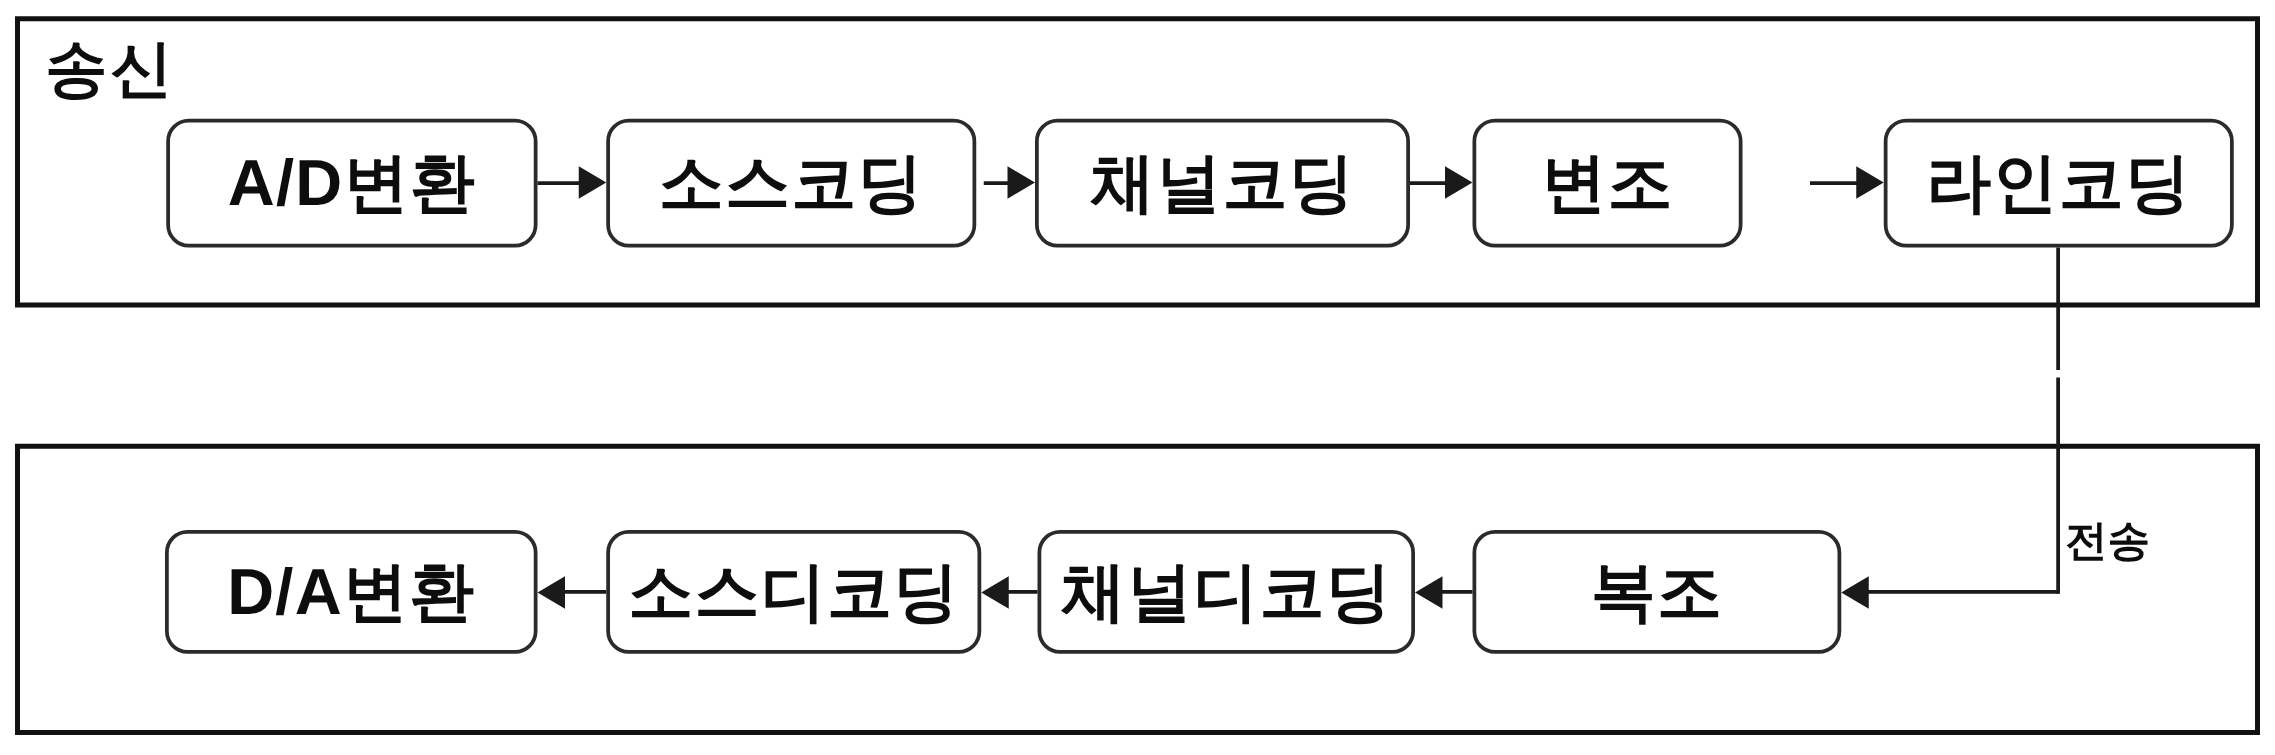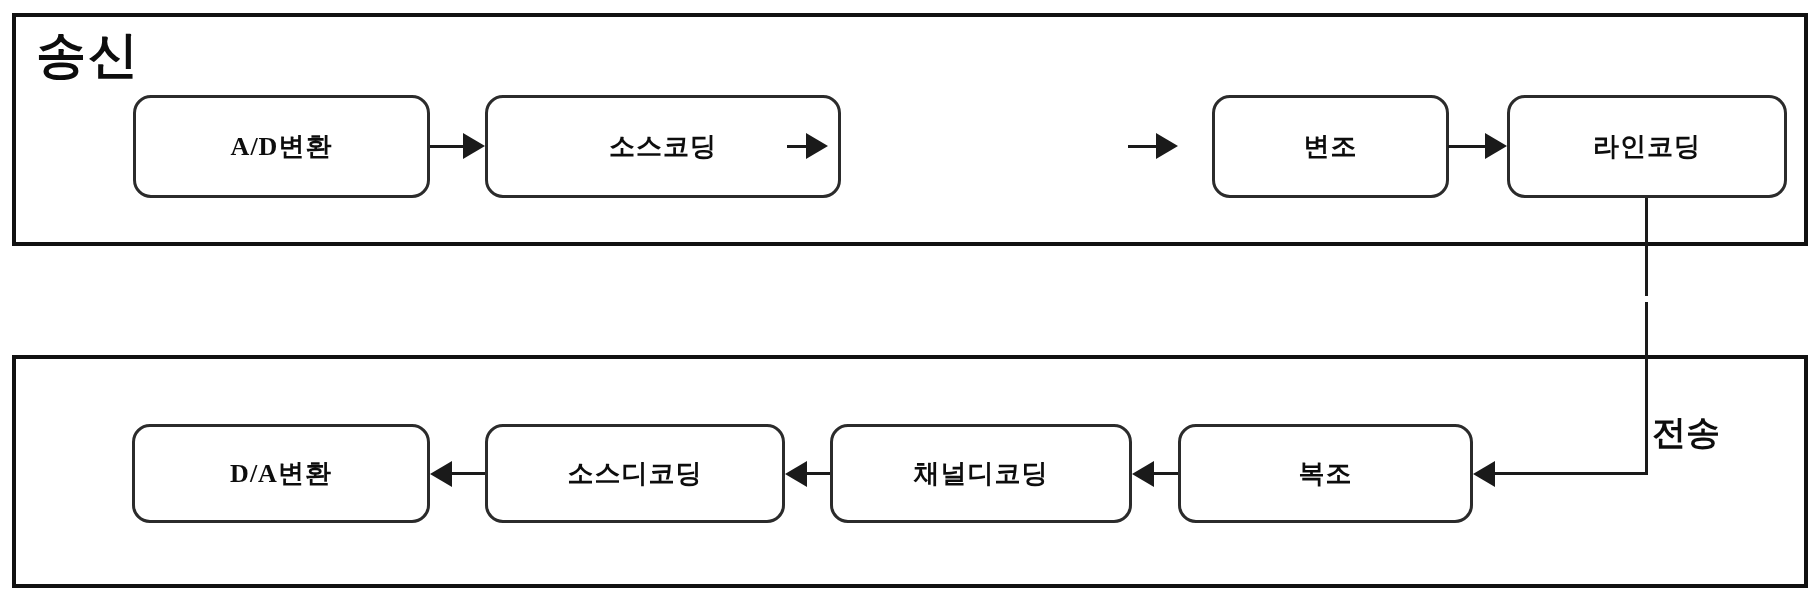--- a/index.html
+++ b/index.html
@@ -1,21 +1,21 @@
 <!DOCTYPE html>
 <html><head>
 <meta charset="utf-8">
 <style>
   html, body { margin: 0; padding: 0; background: #ffffff; }
   .canvas {
     position: relative;
     width: 1820px;
     height: 604px;
     background: #ffffff;
-    font-family: Liberation Serif, serif;
+    font-family: Liberation Sans, sans-serif;
     overflow: hidden;
   }
   .section {
     position: absolute;
     border: 4px solid #111111;
     background: transparent;
     box-sizing: border-box;
   }
   .sec-tx { left: 12px; top: 13px;  width: 1796px; height: 233px; }
   .sec-rx { left: 12px; top: 355px; width: 1796px; height: 233px; }
@@ -31,32 +31,32 @@
   .lbl-rx { left: 24px; top: 362px; }
   .node {
     position: absolute;
     box-sizing: border-box;
     border: 3px solid #2b2b2b;
     border-radius: 18px;
     background: #ffffff;
     display: flex;
     align-items: center;
     justify-content: center;
-    font-size: 26px;
+    font-size: 52px;
     font-weight: bold;
     color: #0d0d0d;
     letter-spacing: 1px;
     white-space: nowrap;
   }
   .row-tx { top: 95px;  height: 103px; }
   .row-rx { top: 424px; height: 99px; }
   .tx1 { left: 133px;  width: 297px; }
-  .tx2 { left: 485px;  width: 356px; }
+  .tx2 { left: 485px;  width: 296px; }
   .tx3 { left: 828px;  width: 300px; }
-  .tx4 { left: 1178px; width: 237px; margin-left: 34px; }
+  .tx4 { left: 1178px; width: 216px; }
   .tx5 { left: 1507px; width: 280px; }
   .rx1 { left: 132px;  width: 298px; }
   .rx2 { left: 485px;  width: 300px; text-align: center; }
   .rx3 { left: 830px;  width: 302px; }
   .rx4 { left: 1178px; width: 295px; }
   .shaft-h {
     position: absolute;
     height: 3px;
     background: #1a1a1a;
   }
@@ -107,20 +107,21 @@
 
 <div class="canvas">
 
   <div class="section sec-tx"></div>
   <div class="section sec-rx"></div>
 
   <div class="sec-label lbl-tx">송신</div>
 
   <div class="node row-tx tx1">A/D변환</div>
   <div class="node row-tx tx2">소스코딩</div>
+  <div class="node row-tx tx3">채널코딩</div>
   <div class="node row-tx tx4">변조</div>
   <div class="node row-rx rx1">D/A변환</div>
 
   <div class="node row-tx tx5">라인코딩</div>
   <div class="node row-rx rx2">소스디코딩</div>
   <div class="node row-rx rx3">채널디코딩</div>
   <div class="node row-rx rx4">복조</div>
 
   <div class="shaft-h ty-shaft" style="left:430px;  width:36px;"></div>
   <div class="head-r  ty-head" style="left:463px;"></div>

